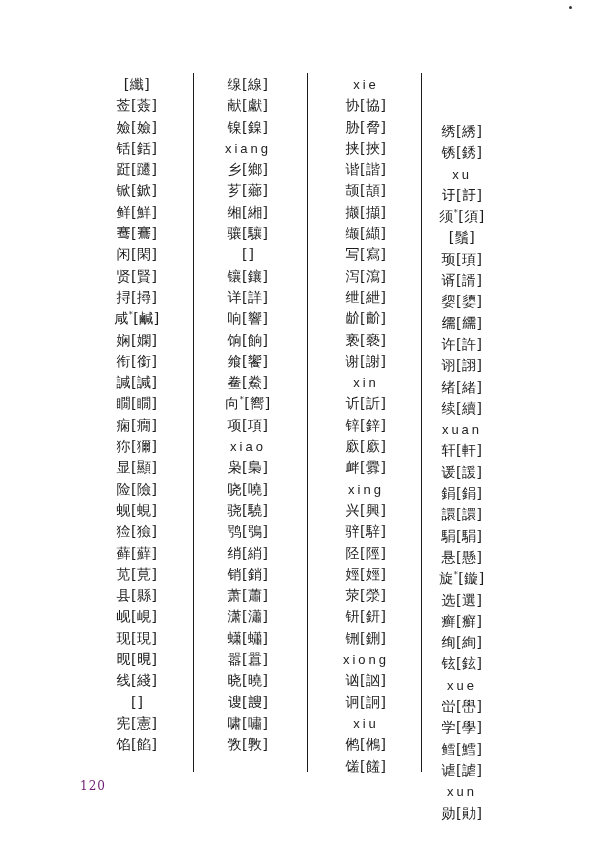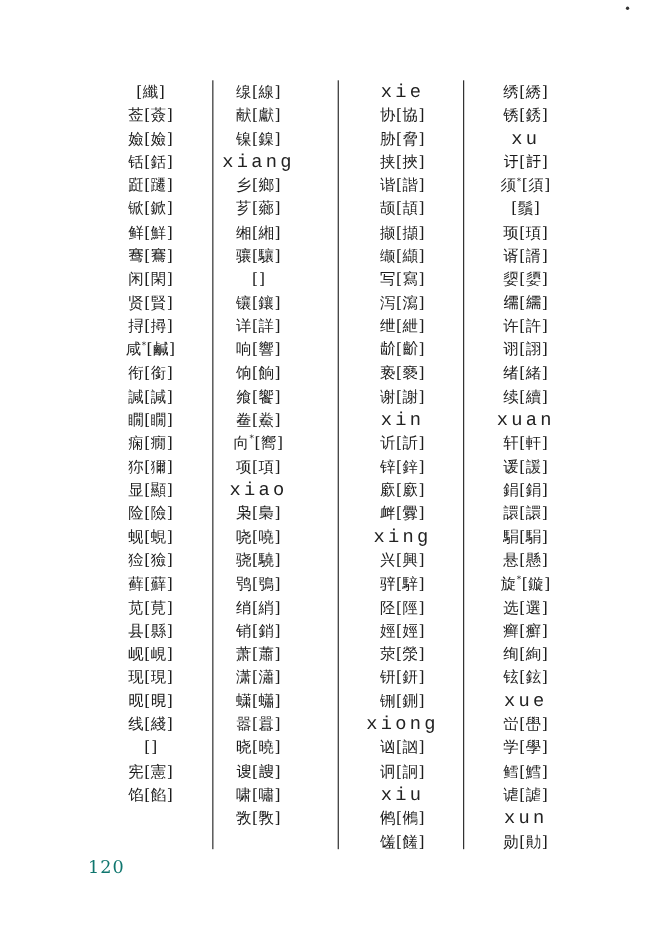--- a/index.html
+++ b/index.html
@@ -25,49 +25,49 @@
   }
   .sep1 { left: 193px; }
   .sep2 { left: 307px; }
   .sep3 { left: 421px; }
   .col {
     position: absolute;
     top: 74px;
     width: 114px;
   }
   .col1 { left: 80px; }
-  .col2 { left: 178px; }
+  .col2 { left: 191px; }
   .col3 { left: 309px; }
-  .col4 { left: 421px; }
+  .col4 { left: 405px; margin-top: 47px; }
   .row {
     height: 21.3px;
     line-height: 21.3px;
     font-size: 14px;
     text-align: center;
     white-space: nowrap;
     letter-spacing: 0.5px;
   }
   .row.header {
-    font-family: Liberation Mono, monospace;
-    font-size: 17px;
+    font-family: Liberation Sans, sans-serif;
+    font-size: 13px;
     letter-spacing: 3px;
     color: #222;
   }
   .row sup {
     font-size: 8px;
     vertical-align: super;
     line-height: 0;
   }
   .page-number {
     position: absolute;
     left: 80px;
     top: 779px;
-    font-size: 16px;
+    font-size: 12px;
     letter-spacing: 1px;
-    color: #0f766e;
+    color: #701a75;
   }
   .speck {
     position: absolute;
     left: 569px;
     top: 6px;
     width: 3px;
     height: 3px;
     background: #333;
     border-radius: 50%;
   }
@@ -86,20 +86,21 @@
         <div class="row">嬐[嬐]</div>
         <div class="row">铦[銛]</div>
         <div class="row">跹[躚]</div>
         <div class="row">锨[鍁]</div>
         <div class="row">鲜[鮮]</div>
         <div class="row">𬸣[鶱]</div>
         <div class="row">闲[閑]</div>
         <div class="row">贤[賢]</div>
         <div class="row">挦[撏]</div>
         <div class="row">咸<sup>*</sup>[鹹]</div>
+        <div class="row">娴[嫻]</div>
         <div class="row">衔[銜]</div>
         <div class="row">諴[諴]</div>
         <div class="row">瞯[瞯]</div>
         <div class="row">痫[癇]</div>
         <div class="row">狝[獮]</div>
         <div class="row">显[顯]</div>
         <div class="row">险[險]</div>
         <div class="row">蚬[蜆]</div>
         <div class="row">猃[獫]</div>
         <div class="row">藓[蘚]</div>

